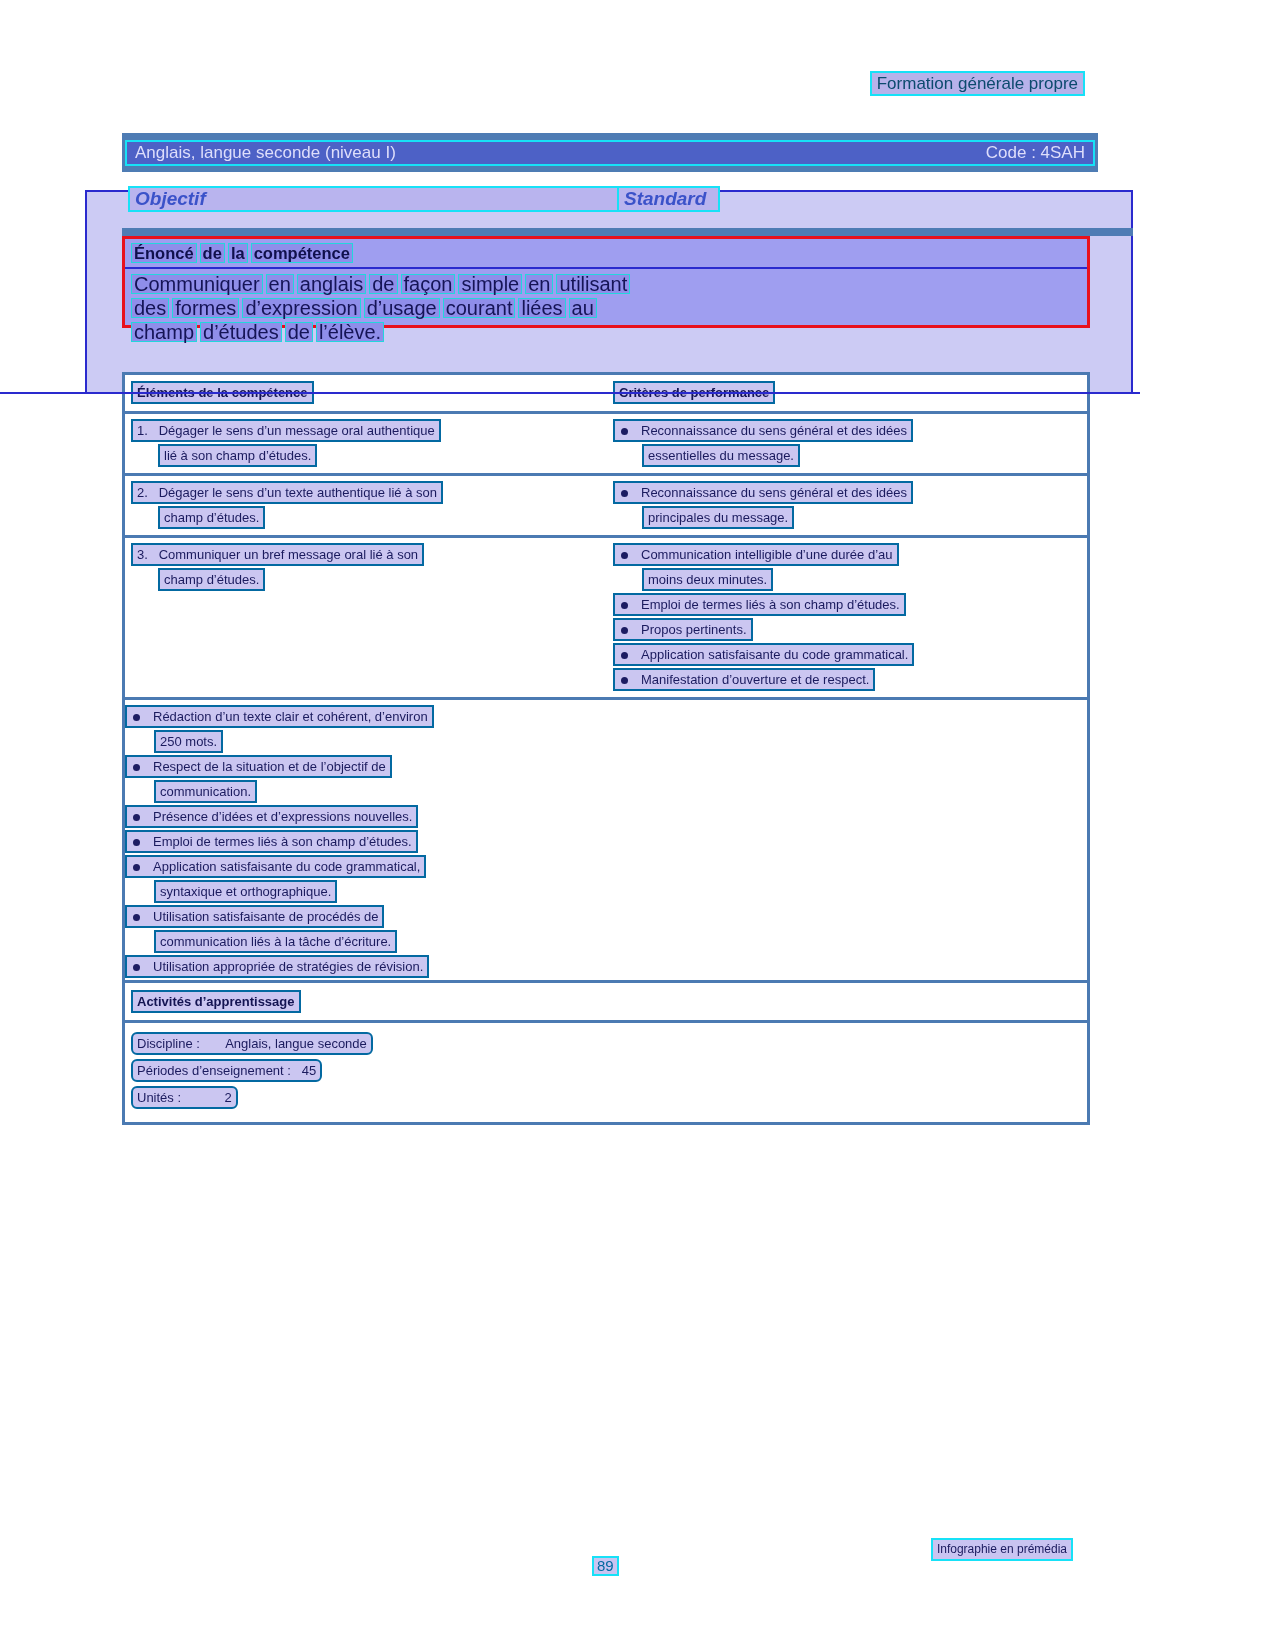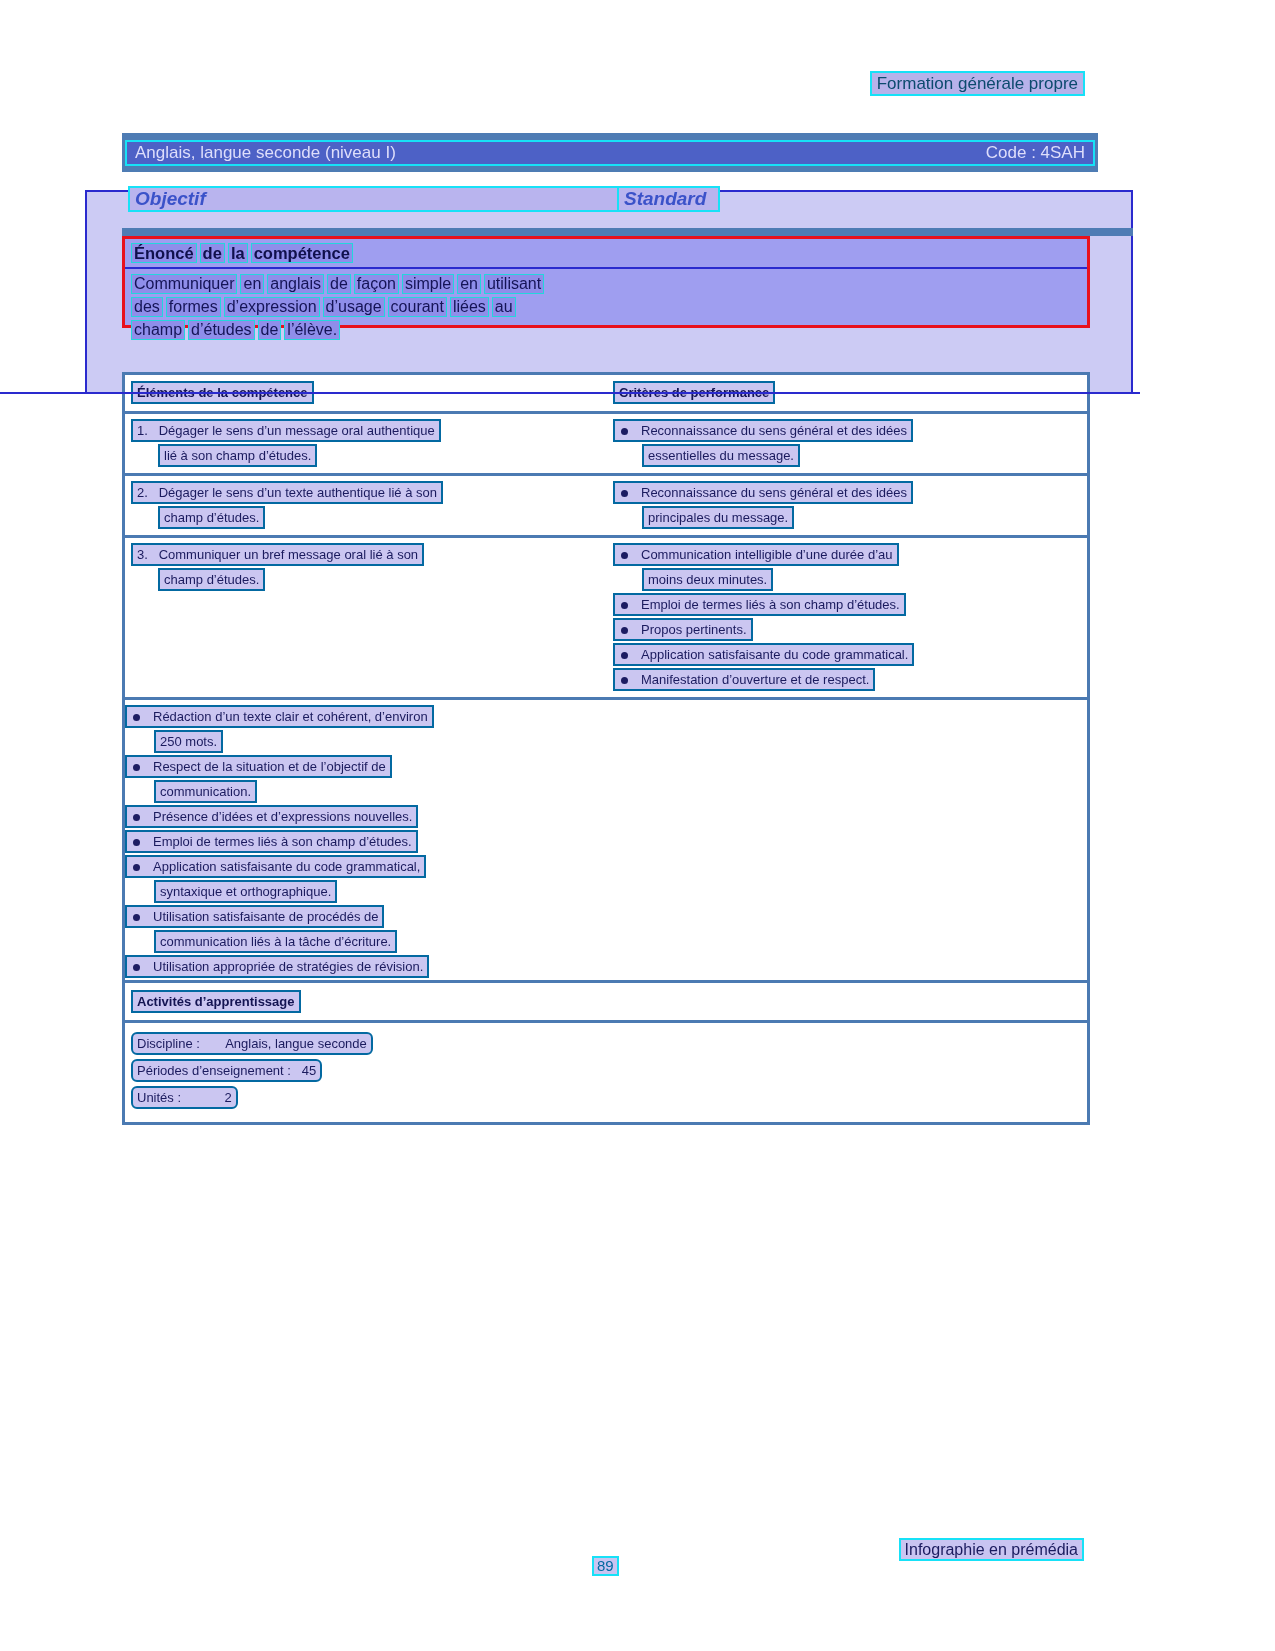--- a/index.html
+++ b/index.html
@@ -31,21 +31,21 @@
   .obj-head{left:128px;width:489px;border-right:none;}
   .std-head{left:617px;width:103px;}
 
   .steel-strip{position:absolute;left:122px;top:228px;width:1011px;height:8px;background:#4e7cb4;z-index:2;}
 
   
   .red-box{position:absolute;left:122px;top:236px;width:968px;height:92px;background:#9f9ef0;
            border:3px solid #e8101c;box-sizing:border-box;padding:4px 0 0 6px;z-index:3;}
   .enonce-rule{border:none;border-top:2px solid #2a2ace;margin:4px 0 5px -6px;}
   .word{display:inline-block;background:#8f8eea;border:1px solid #23d6dc;padding:0 2px;
-        margin:0 3px 0 0;color:#151456;font-size:16px;line-height:18px;}
+        margin:0 3px 0 0;color:#151456;font-size:20px;line-height:18px;}
   .word.title-w{font-weight:bold;font-size:16.5px;color:#10104c;}
   .word-line{margin:2px 0 3px 0;}
 
   
   .strike{position:absolute;left:0;top:392px;width:1140px;height:2px;background:#2a2ace;z-index:6;}
 
   
   .comp-table{position:absolute;left:122px;top:372px;width:968px;background:#ffffff;
               border:3px solid #4b7ab2;box-sizing:border-box;z-index:4;}
   .comp-header{display:flex;padding:6px 0 5px 0;}
@@ -58,22 +58,22 @@
           margin:0 13px 1px 2px;vertical-align:middle;}
 
   
   .act-box{position:absolute;left:122px;top:980px;width:968px;background:#ffffff;
            border:3px solid #4b7ab2;box-sizing:border-box;z-index:4;}
   .act-title{padding:7px 0 5px 6px;border-bottom:3px solid #4b7ab2;}
   .act-lines{padding:6px 6px 9px 6px;}
   .act-lines .hl{margin:3px 0 4px 0;border-radius:6px;}
 
   
-  .footer-label{position:absolute;top:1538px;right:191px;background:#c9c4f1;border:2px solid #17e1f7;
-                color:#1b1b5e;font-size:16px;line-height:17px;padding:1px 4px;}
+  .footer-label{position:absolute;top:1538px;right:202px;background:#c9c4f1;border:2px solid #17e1f7;
+                color:#1b1b5e;font-size:12px;line-height:17px;padding:1px 4px;}
   .page-num{position:absolute;top:1556px;left:592px;background:#c9c4f1;border:2px solid #17e1f7;
             color:#0369a1;font-size:15px;line-height:16px;padding:0 3px;}
 </style>
 </head>
 <body>
 
 <div class="page">
 
   <div class="eyebrow">Formation générale propre</div>
 

